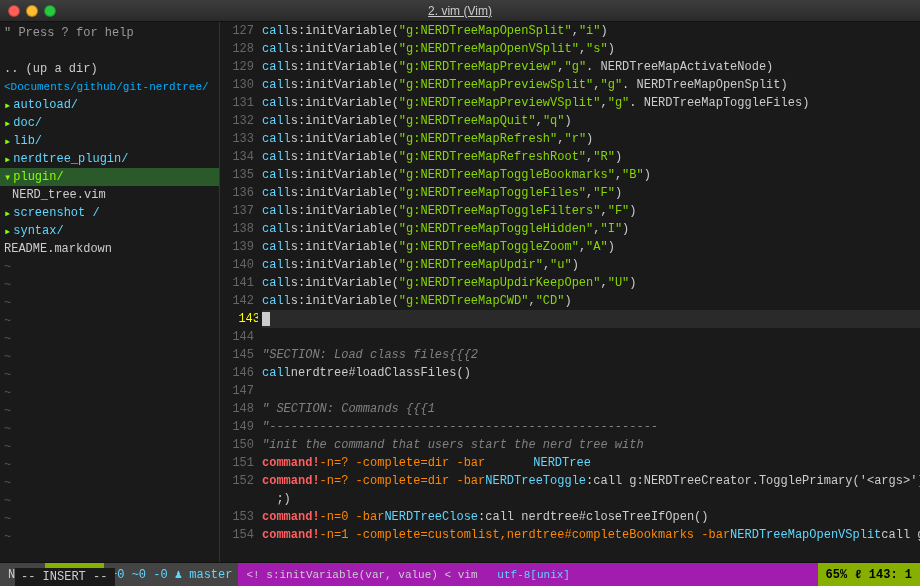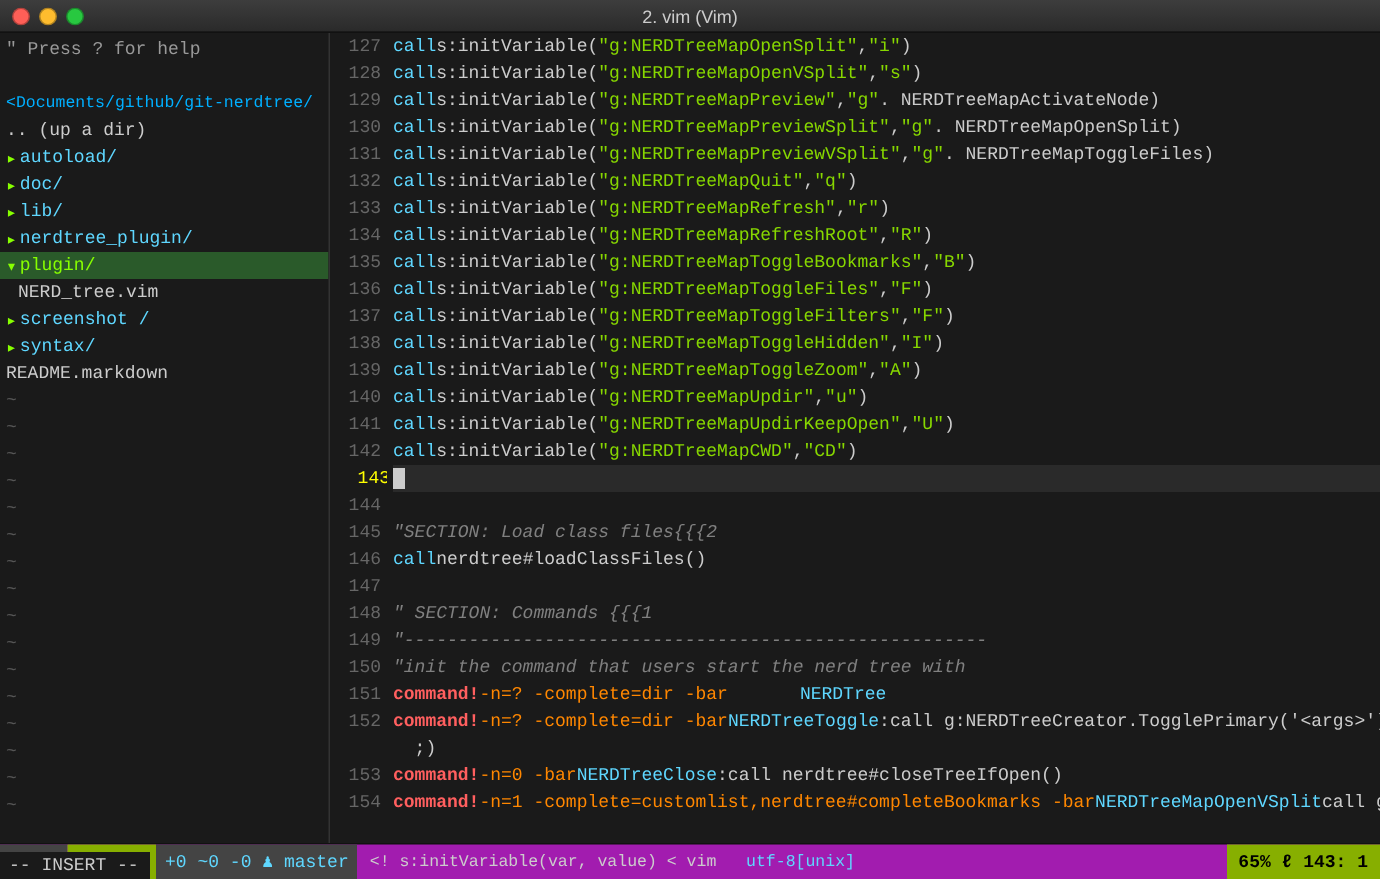--- a/index.html
+++ b/index.html
@@ -35,20 +35,21 @@
       border-radius: 50%;
       border: 1px solid rgba(0,0,0,0.3);
     }
     .tb-close { background: #ff5f57; }
     .tb-min { background: #febc2e; }
     .tb-max { background: #28c840; }
     #titlebar-title {
       color: #ccc;
       font-size: 12px;
       font-family: -apple-system, sans-serif;
+      text-decoration: underline;
     }
     
     #main {
       display: flex;
       width: 920px;
       height: 540px; 
       background: #1a1a1a;
     }
     
     #sidebar {
@@ -219,25 +220,25 @@
   <span id="titlebar-title">2. vim (Vim)</span>
 </div>
 
 <div id="main">
 
   <div id="sidebar">
     <div class="sidebar-line sidebar-help">
       <span>" Press ? for help</span>
     </div>
     <div class="sidebar-line">&nbsp;</div>
+    <div class="sidebar-line sidebar-up">
+      <span>.. (up a dir)</span>
+    </div>
     <div class="sidebar-line sidebar-path">
       <span>&lt;Documents/github/git-nerdtree/</span>
-    </div>
-    <div class="sidebar-line sidebar-up">
-      <span>.. (up a dir)</span>
     </div>
 
     <div class="sidebar-line sidebar-dir">
       <span class="sidebar-dir-arrow">▸</span>
       <span>autoload/</span>
     </div>
 
     <div class="sidebar-line sidebar-dir">
       <span class="sidebar-dir-arrow">▸</span>
       <span>doc/</span>
@@ -520,13 +521,13 @@
   <div id="status-insert">INSERT</div>
   <div id="status-git">+0 ~0 -0 ♟ master</div>
   <div id="status-file">
     <span>&lt;!  s:initVariable(var, value) &lt; vim</span>
     <span style="color:#666;"> &nbsp;</span>
     <span style="color:#5fd7ff;">utf-8[unix]</span>
   </div>
   <div id="status-right">65% ℓ 143: 1</div>
 </div>
 
-<div style="position:absolute; bottom:0; left:0; background:#1a1a1a; color:#ccc; font-family:'Courier New',monospace; font-size:12px; padding:2px 6px; width:100px;">-- INSERT --</div>
+<div style="position:absolute; bottom:0; left:15px; background:#1a1a1a; color:#ccc; font-family:'Courier New',monospace; font-size:12px; padding:2px 6px; width:100px;">-- INSERT --</div>
 
 </body></html>

